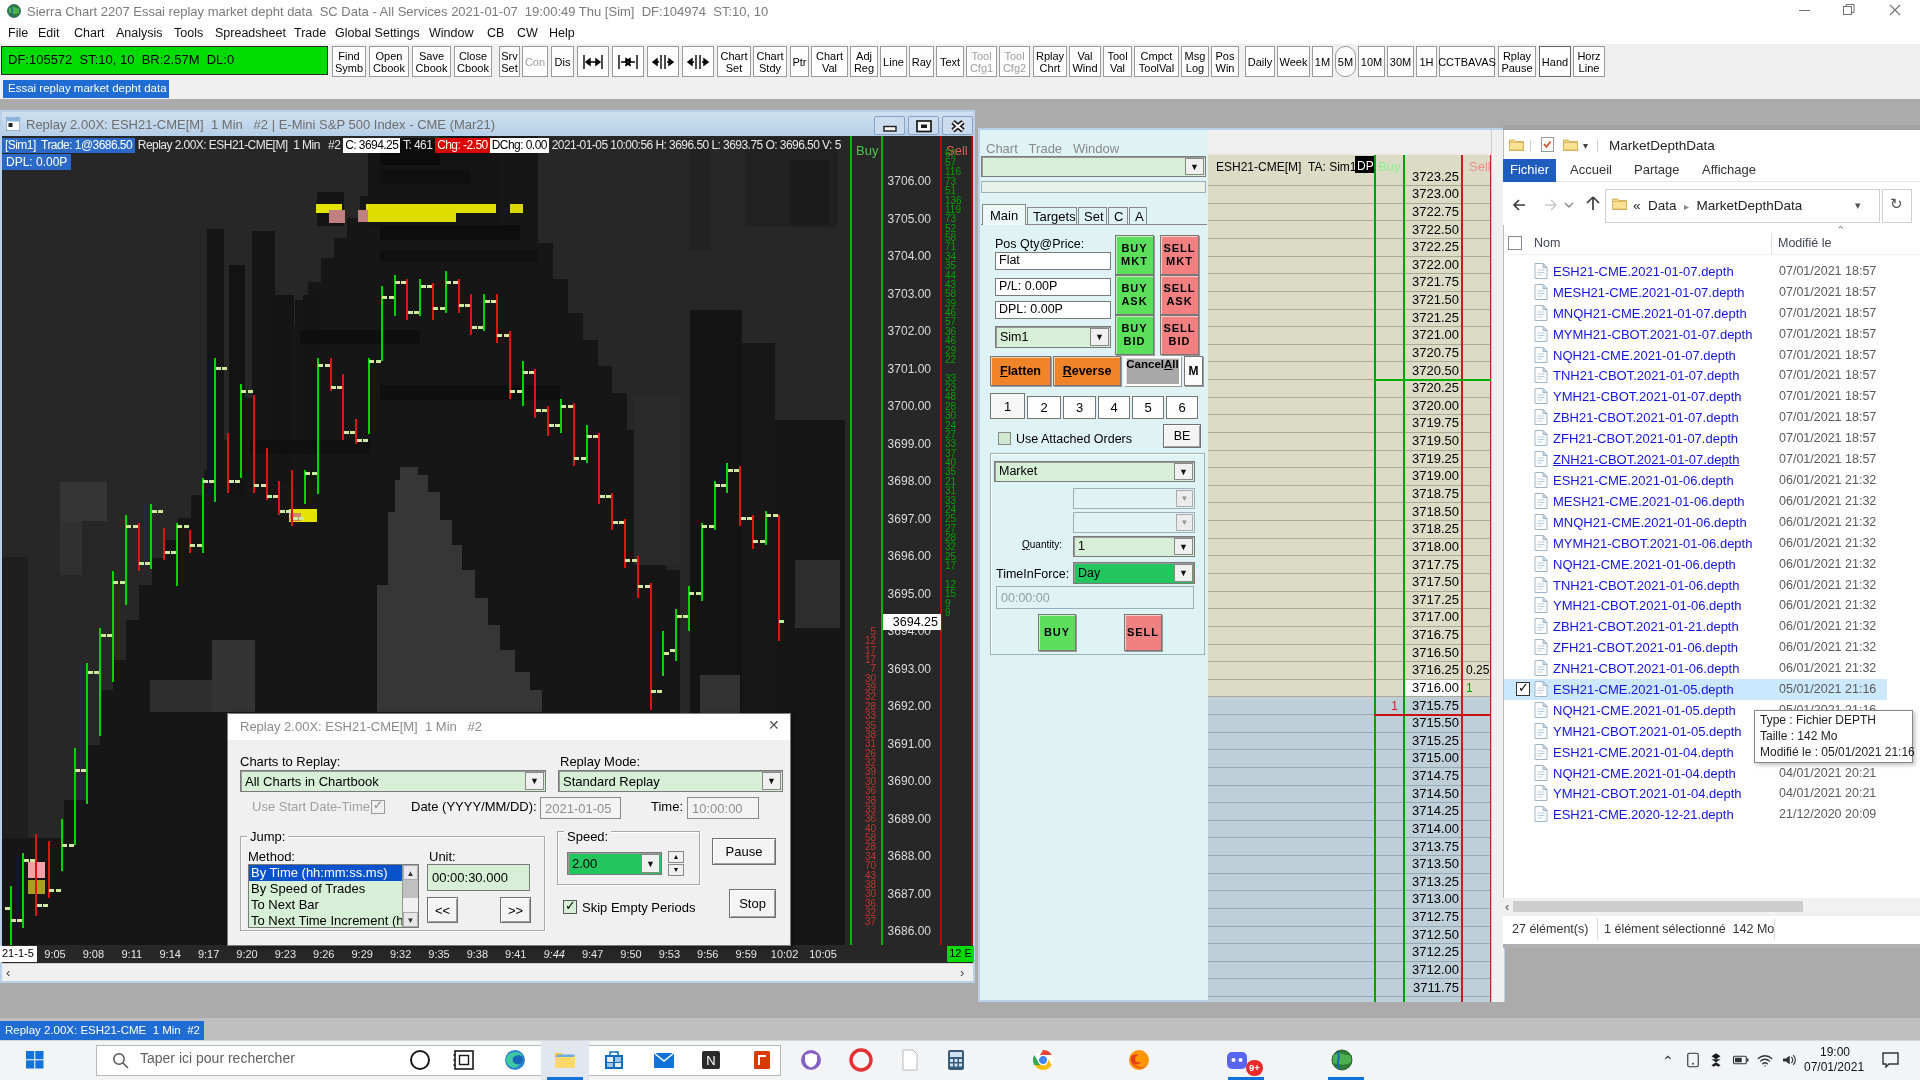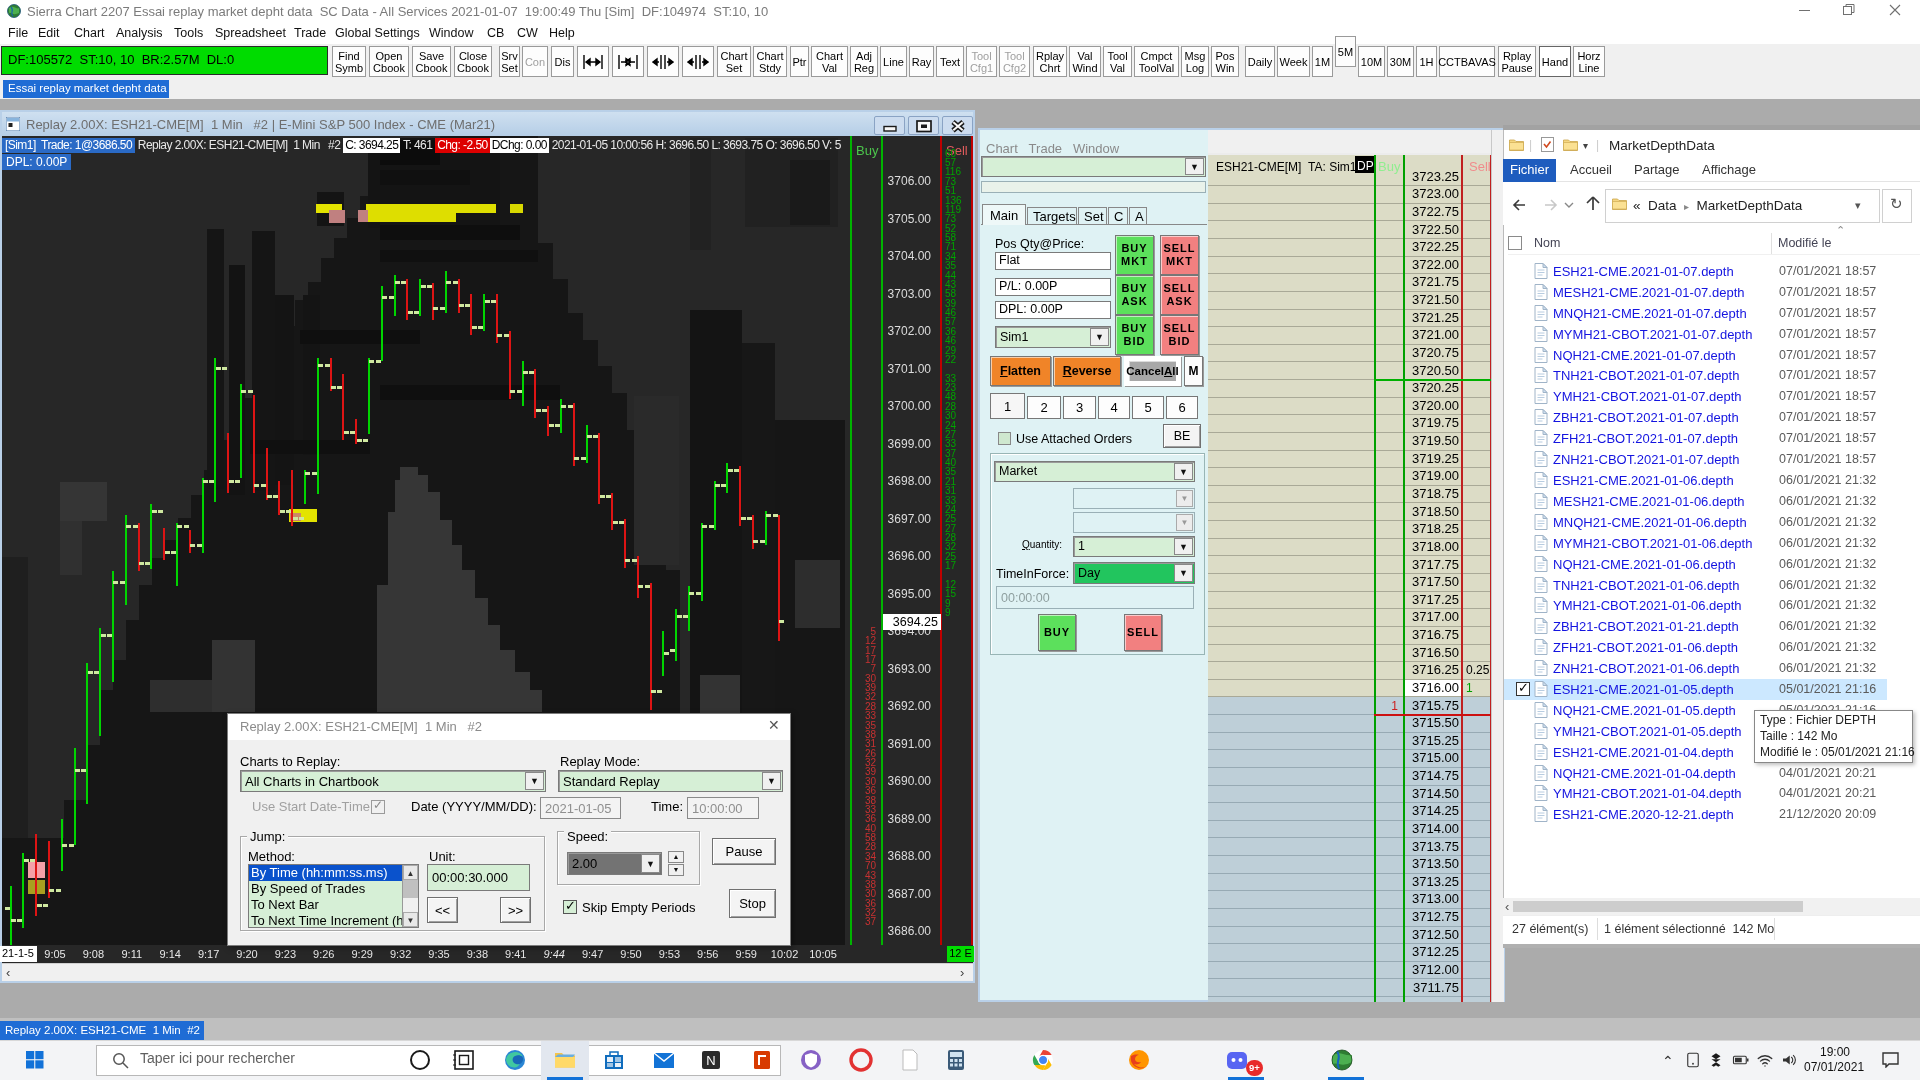--- a/index.html
+++ b/index.html
@@ -81,21 +81,21 @@
 <div class="btn grey" style="left:999px;top:46px;width:31px;height:31px;">Tool<br>Cfg2</div>
 <div class="btn" style="left:1033px;top:46px;width:34px;height:31px;">Rplay<br>Chrt</div>
 <div class="btn" style="left:1069px;top:46px;width:32px;height:31px;">Val<br>Wind</div>
 <div class="btn" style="left:1103px;top:46px;width:29px;height:31px;">Tool<br>Val</div>
 <div class="btn" style="left:1134px;top:46px;width:45px;height:31px;">Cmpct<br>ToolVal</div>
 <div class="btn" style="left:1181px;top:46px;width:28px;height:31px;">Msg<br>Log</div>
 <div class="btn" style="left:1211px;top:46px;width:28px;height:31px;">Pos<br>Win</div>
 <div class="btn" style="left:1245px;top:46px;width:30px;height:31px;">Daily</div>
 <div class="btn" style="left:1277px;top:46px;width:33px;height:31px;">Week</div>
 <div class="btn" style="left:1312px;top:46px;width:21px;height:31px;">1M</div>
-<div class="btn" style="left:1335px;top:36px;width:21px;height:31px;">5M</div>
+<div class="btn" style="left:1335px;top:46px;width:21px;height:31px;border-radius:10px;">5M</div>
 <div class="btn" style="left:1358px;top:46px;width:27px;height:31px;">10M</div>
 <div class="btn" style="left:1387px;top:46px;width:27px;height:31px;">30M</div>
 <div class="btn" style="left:1416px;top:46px;width:21px;height:31px;">1H</div>
 <div class="btn" style="left:1439px;top:46px;width:56px;height:31px;">CCTBAVAS</div>
 <div class="btn" style="left:1498px;top:46px;width:38px;height:31px;">Rplay<br>Pause</div>
 <div class="btn" style="left:1539px;top:46px;width:32px;height:31px;background:#fff;border:1px solid #666;">Hand</div>
 <div class="btn" style="left:1573px;top:46px;width:32px;height:31px;">Horz<br>Line</div>
 <div style="position:absolute;left:0px;top:79px;width:1920px;height:20px;background:#f0f0f0;"></div>
 <div style="position:absolute;left:3px;top:80px;width:166px;height:18px;background:#1f6cd5;color:#fff;font-size:11.5px;padding:2px 0 0 5px;">Essai replay market depht data</div>
 <div style="position:absolute;left:0px;top:99px;width:1920px;height:919px;background:#ababab;"></div>
@@ -528,21 +528,21 @@
     </div>
   </div>
 <div style="position:absolute;left:429px;top:849px;white-space:nowrap;font-size:13px;color:#000;">Unit:</div>
 <div style="position:absolute;left:427px;top:864px;width:103px;height:27px;background:#d6efd6;border:1px solid #7a7a7a;">
     <span style="position:absolute;left:4px;top:5px;font-size:13px;">00:00:30.000</span>
   </div>
 <div style="position:absolute;left:427px;top:897px;width:31px;height:26px;background:#f4f4f4;border:1px solid #707070;box-shadow:inset 1px 1px 0 #fff,inset -1px -1px 0 #a0a0a0;display:flex;align-items:center;justify-content:center;font-size:13px;color:#000;">&lt;&lt;</div>
 <div style="position:absolute;left:500px;top:897px;width:31px;height:26px;background:#f4f4f4;border:1px solid #707070;box-shadow:inset 1px 1px 0 #fff,inset -1px -1px 0 #a0a0a0;display:flex;align-items:center;justify-content:center;font-size:13px;color:#000;">&gt;&gt;</div>
 <div class="gbx" style="left:557px;top:831px;width:143px;height:54px;"></div>
 <div class="glbl" style="left:564px;top:829px;">Speed:</div>
-<div style="position:absolute;left:567px;top:852px;width:95px;height:23px;background:#737373;border:1px solid #7a7a7a;box-shadow:inset 1px 1px 0 #9a9a9a;">
+<div style="position:absolute;left:567px;top:852px;width:95px;height:23px;background:#22c55e;border:1px solid #7a7a7a;box-shadow:inset 1px 1px 0 #9a9a9a;">
     <div style="position:absolute;left:4px;top:3px;font-size:13px;color:#000;white-space:nowrap;">2.00</div>
     <div style="position:absolute;right:1px;top:1px;bottom:1px;width:19px;background:#f0f0f0;border:1px solid #888;display:flex;align-items:center;justify-content:center;">
       <span style="font-size:9px;color:#111;">▼</span>
     </div>
   </div>
 <div style="position:absolute;left:668px;top:851px;width:16px;height:25px;">
     <div style="position:absolute;top:0;width:16px;height:12px;background:#f0f0f0;border:1px solid #888;font-size:7px;text-align:center;color:#111;line-height:10px;">▲</div>
     <div style="position:absolute;bottom:0;width:16px;height:12px;background:#f0f0f0;border:1px solid #888;font-size:7px;text-align:center;color:#111;line-height:10px;">▼</div>
   </div>
 <div style="position:absolute;left:712px;top:838px;width:64px;height:27px;background:#f4f4f4;border:1px solid #707070;box-shadow:inset 1px 1px 0 #fff,inset -1px -1px 0 #a0a0a0;display:flex;align-items:center;justify-content:center;font-size:13px;color:#000;">Pause</div>
@@ -592,21 +592,21 @@
     <div style="position:absolute;right:1px;top:1px;bottom:1px;width:19px;background:#f0f0f0;border:1px solid #888;display:flex;align-items:center;justify-content:center;">
       <span style="font-size:9px;color:#111;">▼</span>
     </div>
   </div>
 <div style="position:absolute;left:990px;top:356px;width:61px;height:30px;background:#f08428;border:1px solid #777;box-shadow:inset 1px 1px 0 rgba(255,255,255,.6),1px 1px 0 #999;display:flex;flex-direction:column;align-items:center;justify-content:center;font-size:11px;font-weight:bold;line-height:13px;color:#000;text-align:center;letter-spacing:1px;">
     <span style="font-weight:bold;font-size:12.5px;letter-spacing:0;"><u>F</u>latten</span>
   </div>
 <div style="position:absolute;left:1053px;top:356px;width:68px;height:30px;background:#f08428;border:1px solid #777;box-shadow:inset 1px 1px 0 rgba(255,255,255,.6),1px 1px 0 #999;display:flex;flex-direction:column;align-items:center;justify-content:center;font-size:11px;font-weight:bold;line-height:13px;color:#000;text-align:center;letter-spacing:1px;">
     <span style="font-weight:bold;font-size:12.5px;letter-spacing:0;"><u>R</u>everse</span>
   </div>
-<div style="position:absolute;left:1124px;top:356px;width:57px;height:30px;background:#a8a8a8;border:5px solid #ffffff;box-shadow:inset 1px 1px 0 rgba(255,255,255,.6),1px 1px 0 #999;display:flex;flex-direction:column;align-items:center;justify-content:center;font-size:11px;font-weight:bold;line-height:13px;color:#000;text-align:center;letter-spacing:1px;">
+<div style="position:absolute;left:1124px;top:356px;width:57px;height:30px;background:#a8a8a8;border:2px solid #ffffff;box-shadow:inset 1px 1px 0 rgba(255,255,255,.6),1px 1px 0 #999;display:flex;flex-direction:column;align-items:center;font-size:11px;font-weight:bold;line-height:13px;color:#000;text-align:center;letter-spacing:1px;">
     <span style="font-weight:bold;font-size:11.5px;letter-spacing:0;">Cancel<u>A</u>ll</span>
   </div>
 <div style="position:absolute;left:1184px;top:356px;width:19px;height:30px;background:#fcfcfc;border:1px solid #777;box-shadow:inset 1px 1px 0 rgba(255,255,255,.6),1px 1px 0 #999;display:flex;flex-direction:column;align-items:center;justify-content:center;font-size:11px;font-weight:bold;line-height:13px;color:#000;text-align:center;letter-spacing:1px;">
     <span style="font-weight:bold;font-size:12px;letter-spacing:0;">M</span>
   </div>
 <div style="position:absolute;left:990px;top:393px;width:35px;height:26px;background:#f6f6f6;border:1px solid #777;display:flex;align-items:center;justify-content:center;font-size:13px;">1</div>
 <div style="position:absolute;left:1027px;top:396px;width:34px;height:23px;background:#fdfdfd;border:1px solid #777;display:flex;align-items:center;justify-content:center;font-size:13px;">2</div>
 <div style="position:absolute;left:1063px;top:396px;width:33px;height:23px;background:#fdfdfd;border:1px solid #777;display:flex;align-items:center;justify-content:center;font-size:13px;">3</div>
 <div style="position:absolute;left:1098px;top:396px;width:32px;height:23px;background:#fdfdfd;border:1px solid #777;display:flex;align-items:center;justify-content:center;font-size:13px;">4</div>
 <div style="position:absolute;left:1132px;top:396px;width:32px;height:23px;background:#fdfdfd;border:1px solid #777;display:flex;align-items:center;justify-content:center;font-size:13px;">5</div>
@@ -875,21 +875,21 @@
       <path d="M9 0.5 l4 4 h-4 z" fill="#cfe0f0" stroke="#a0b4c8" stroke-width="1"></path>
       <path d="M3.5 7 h7 M3.5 9.5 h7 M3.5 12 h5" stroke="#b8cce0" stroke-width="1"></path>
     </svg></div>
 <div style="position:absolute;left:1553px;top:431px;white-space:nowrap;font-size:13px;color:#1414e0;">ZFH21-CBOT.2021-01-07.depth</div>
 <div style="position:absolute;left:1779px;top:431px;white-space:nowrap;font-size:12.5px;color:#5a5a5a;">07/01/2021 18:57</div>
 <div style="position:absolute;left:1534px;top:451px;width:14px;height:16px;"><svg width="14" height="16" viewBox="0 0 14 16">
       <path d="M1 0.5 h8 l4 4 v11 h-12 z" fill="#fff" stroke="#a0b4c8" stroke-width="1"></path>
       <path d="M9 0.5 l4 4 h-4 z" fill="#cfe0f0" stroke="#a0b4c8" stroke-width="1"></path>
       <path d="M3.5 7 h7 M3.5 9.5 h7 M3.5 12 h5" stroke="#b8cce0" stroke-width="1"></path>
     </svg></div>
-<div style="position:absolute;left:1553px;top:452px;white-space:nowrap;font-size:13px;color:#1414e0;">ZNH21-CBOT.2021-01-07.depth</div>
+<div style="position:absolute;left:1553px;top:452px;white-space:nowrap;font-size:13px;color:#1414e0;text-decoration:underline;">ZNH21-CBOT.2021-01-07.depth</div>
 <div style="position:absolute;left:1779px;top:452px;white-space:nowrap;font-size:12.5px;color:#5a5a5a;">07/01/2021 18:57</div>
 <div style="position:absolute;left:1534px;top:472px;width:14px;height:16px;"><svg width="14" height="16" viewBox="0 0 14 16">
       <path d="M1 0.5 h8 l4 4 v11 h-12 z" fill="#fff" stroke="#a0b4c8" stroke-width="1"></path>
       <path d="M9 0.5 l4 4 h-4 z" fill="#cfe0f0" stroke="#a0b4c8" stroke-width="1"></path>
       <path d="M3.5 7 h7 M3.5 9.5 h7 M3.5 12 h5" stroke="#b8cce0" stroke-width="1"></path>
     </svg></div>
 <div style="position:absolute;left:1553px;top:473px;white-space:nowrap;font-size:13px;color:#1414e0;">ESH21-CME.2021-01-06.depth</div>
 <div style="position:absolute;left:1779px;top:473px;white-space:nowrap;font-size:12.5px;color:#5a5a5a;">06/01/2021 21:32</div>
 <div style="position:absolute;left:1534px;top:493px;width:14px;height:16px;"><svg width="14" height="16" viewBox="0 0 14 16">
       <path d="M1 0.5 h8 l4 4 v11 h-12 z" fill="#fff" stroke="#a0b4c8" stroke-width="1"></path>

